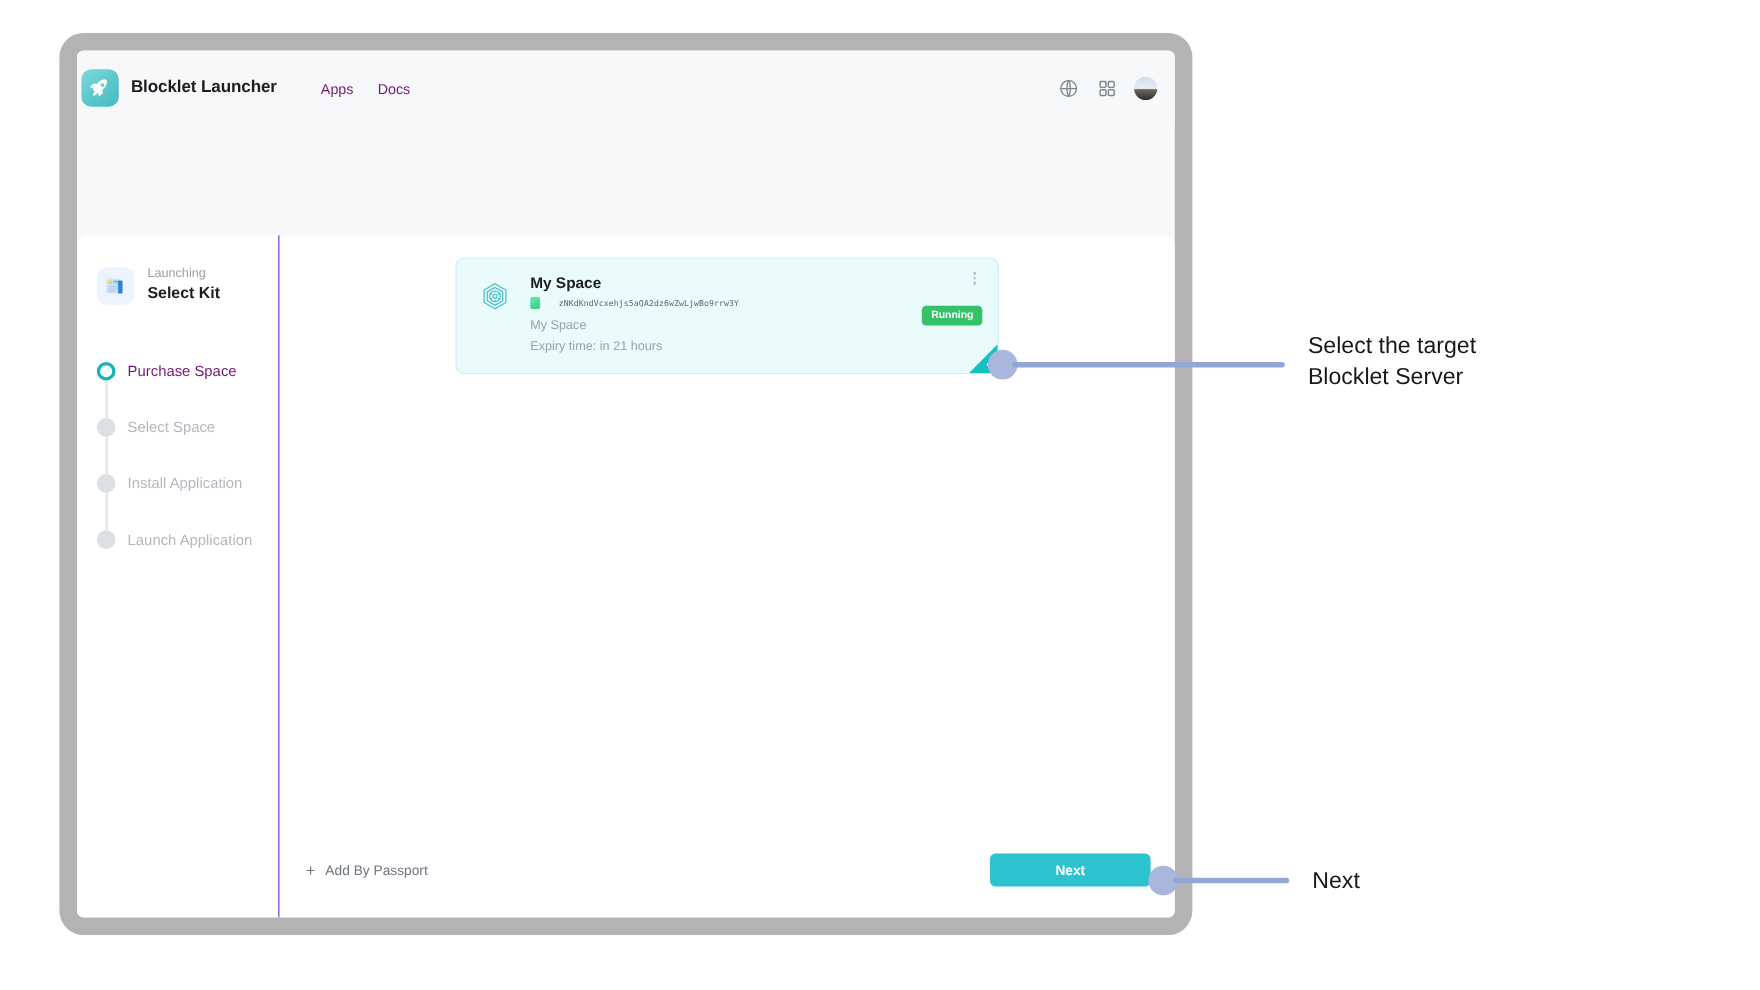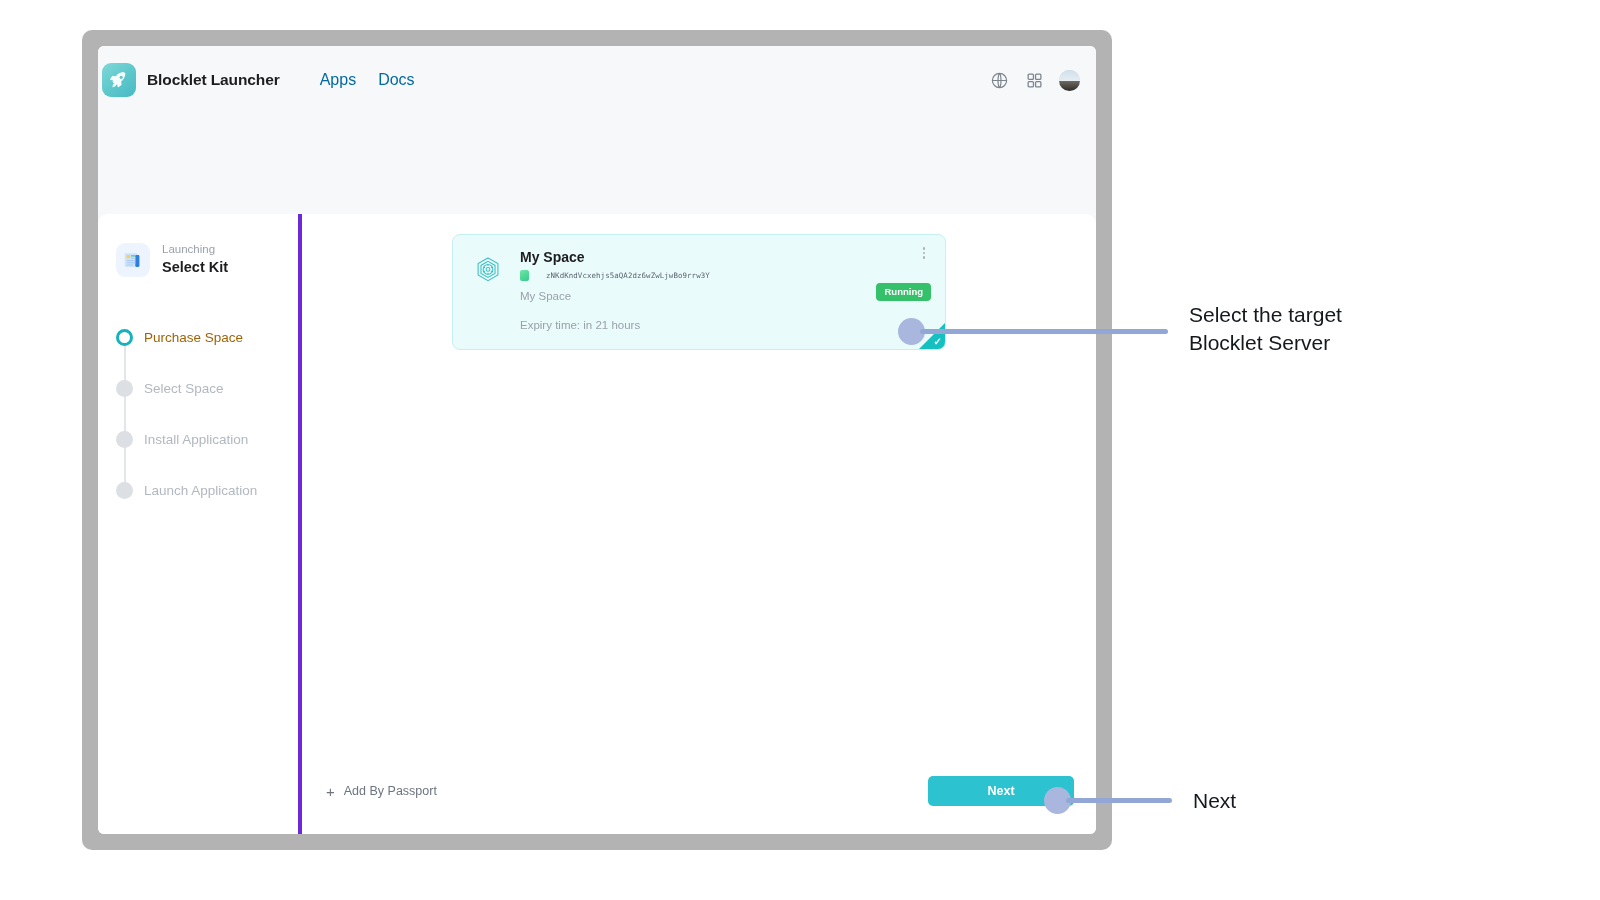--- a/index.html
+++ b/index.html
@@ -15,26 +15,26 @@
   #stage {
     position: relative;
     width: 1600px;
     height: 900px;
     background: #ffffff;
   }
 
   
   .window-frame {
     position: absolute;
-    left: 82px;
+    left: 54px;
     top: 30px;
     width: 1030px;
     height: 820px;
     background: #b3b3b3;
-    border-radius: 10px;
+    border-radius: 22px;
     box-sizing: border-box;
     padding: 0;
   }
 
   .window-inner {
     position: absolute;
     left: 16px;
     top: 16px;
     width: 998px;
     height: 788px;
@@ -85,22 +85,22 @@
   }
 
   .nav-links {
     display: flex;
     align-items: center;
     gap: 22px;
     margin-left: 40px;
   }
 
   .nav-link {
-    font-size: 16px;
-    color: #0369a1;
+    font-size: 13px;
+    color: #701a75;
     white-space: nowrap;
   }
 
   .header-right {
     margin-left: auto;
     display: flex;
     align-items: center;
     gap: 15px;
     padding-right: 16px;
   }
@@ -139,24 +139,24 @@
     top: 168px;
     width: 998px;
     height: 620px;
     background: #ffffff;
     border-top-left-radius: 10px;
     border-top-right-radius: 10px;
     display: flex;
   }
 
   .sidebar {
-    width: 204px;
+    width: 184px;
     height: 100%;
     box-sizing: border-box;
-    border-right: 4px solid #6d28d9;
+    border-right: 1px solid #6d28d9;
     padding: 28px 0 0 0;
     position: relative;
   }
 
   .launch-head {
     display: flex;
     align-items: center;
     gap: 12px;
     padding-left: 18px;
   }
@@ -226,21 +226,21 @@
 
   .step-label {
     font-size: 13.5px;
     color: #b2b8c0;
     margin-left: 11px;
     line-height: 17px;
     white-space: nowrap;
   }
 
   .step.active .step-label {
-    color: #a16207;
+    color: #701a75;
   }
 
   
   .main-area {
     flex: 1;
     position: relative;
     height: 100%;
   }
 
   .main-header {
@@ -569,21 +569,21 @@
                 </svg>
               </div>
 
               <div class="space-body">
                 <div class="space-name">My Space</div>
                 <div class="space-did">
                   <div class="did-badge"></div>
                   <div class="did-text">zNKdKndVcxehjs5aQA2dz6wZwLjwBo9rrw3Y</div>
                 </div>
                 <div class="space-sub">My Space</div>
-                <div class="space-sub" style="margin-top:11px;">Expiry time: in 21 hours</div>
+                <div class="space-sub" style="margin-top:1px;">Expiry time: in 21 hours</div>
               </div>
 
               <div class="space-right">
                 <div class="status-badge">Running</div>
               </div>
 
               <div class="kebab">
                 <i></i>
                   <i></i>
                   <i></i>

